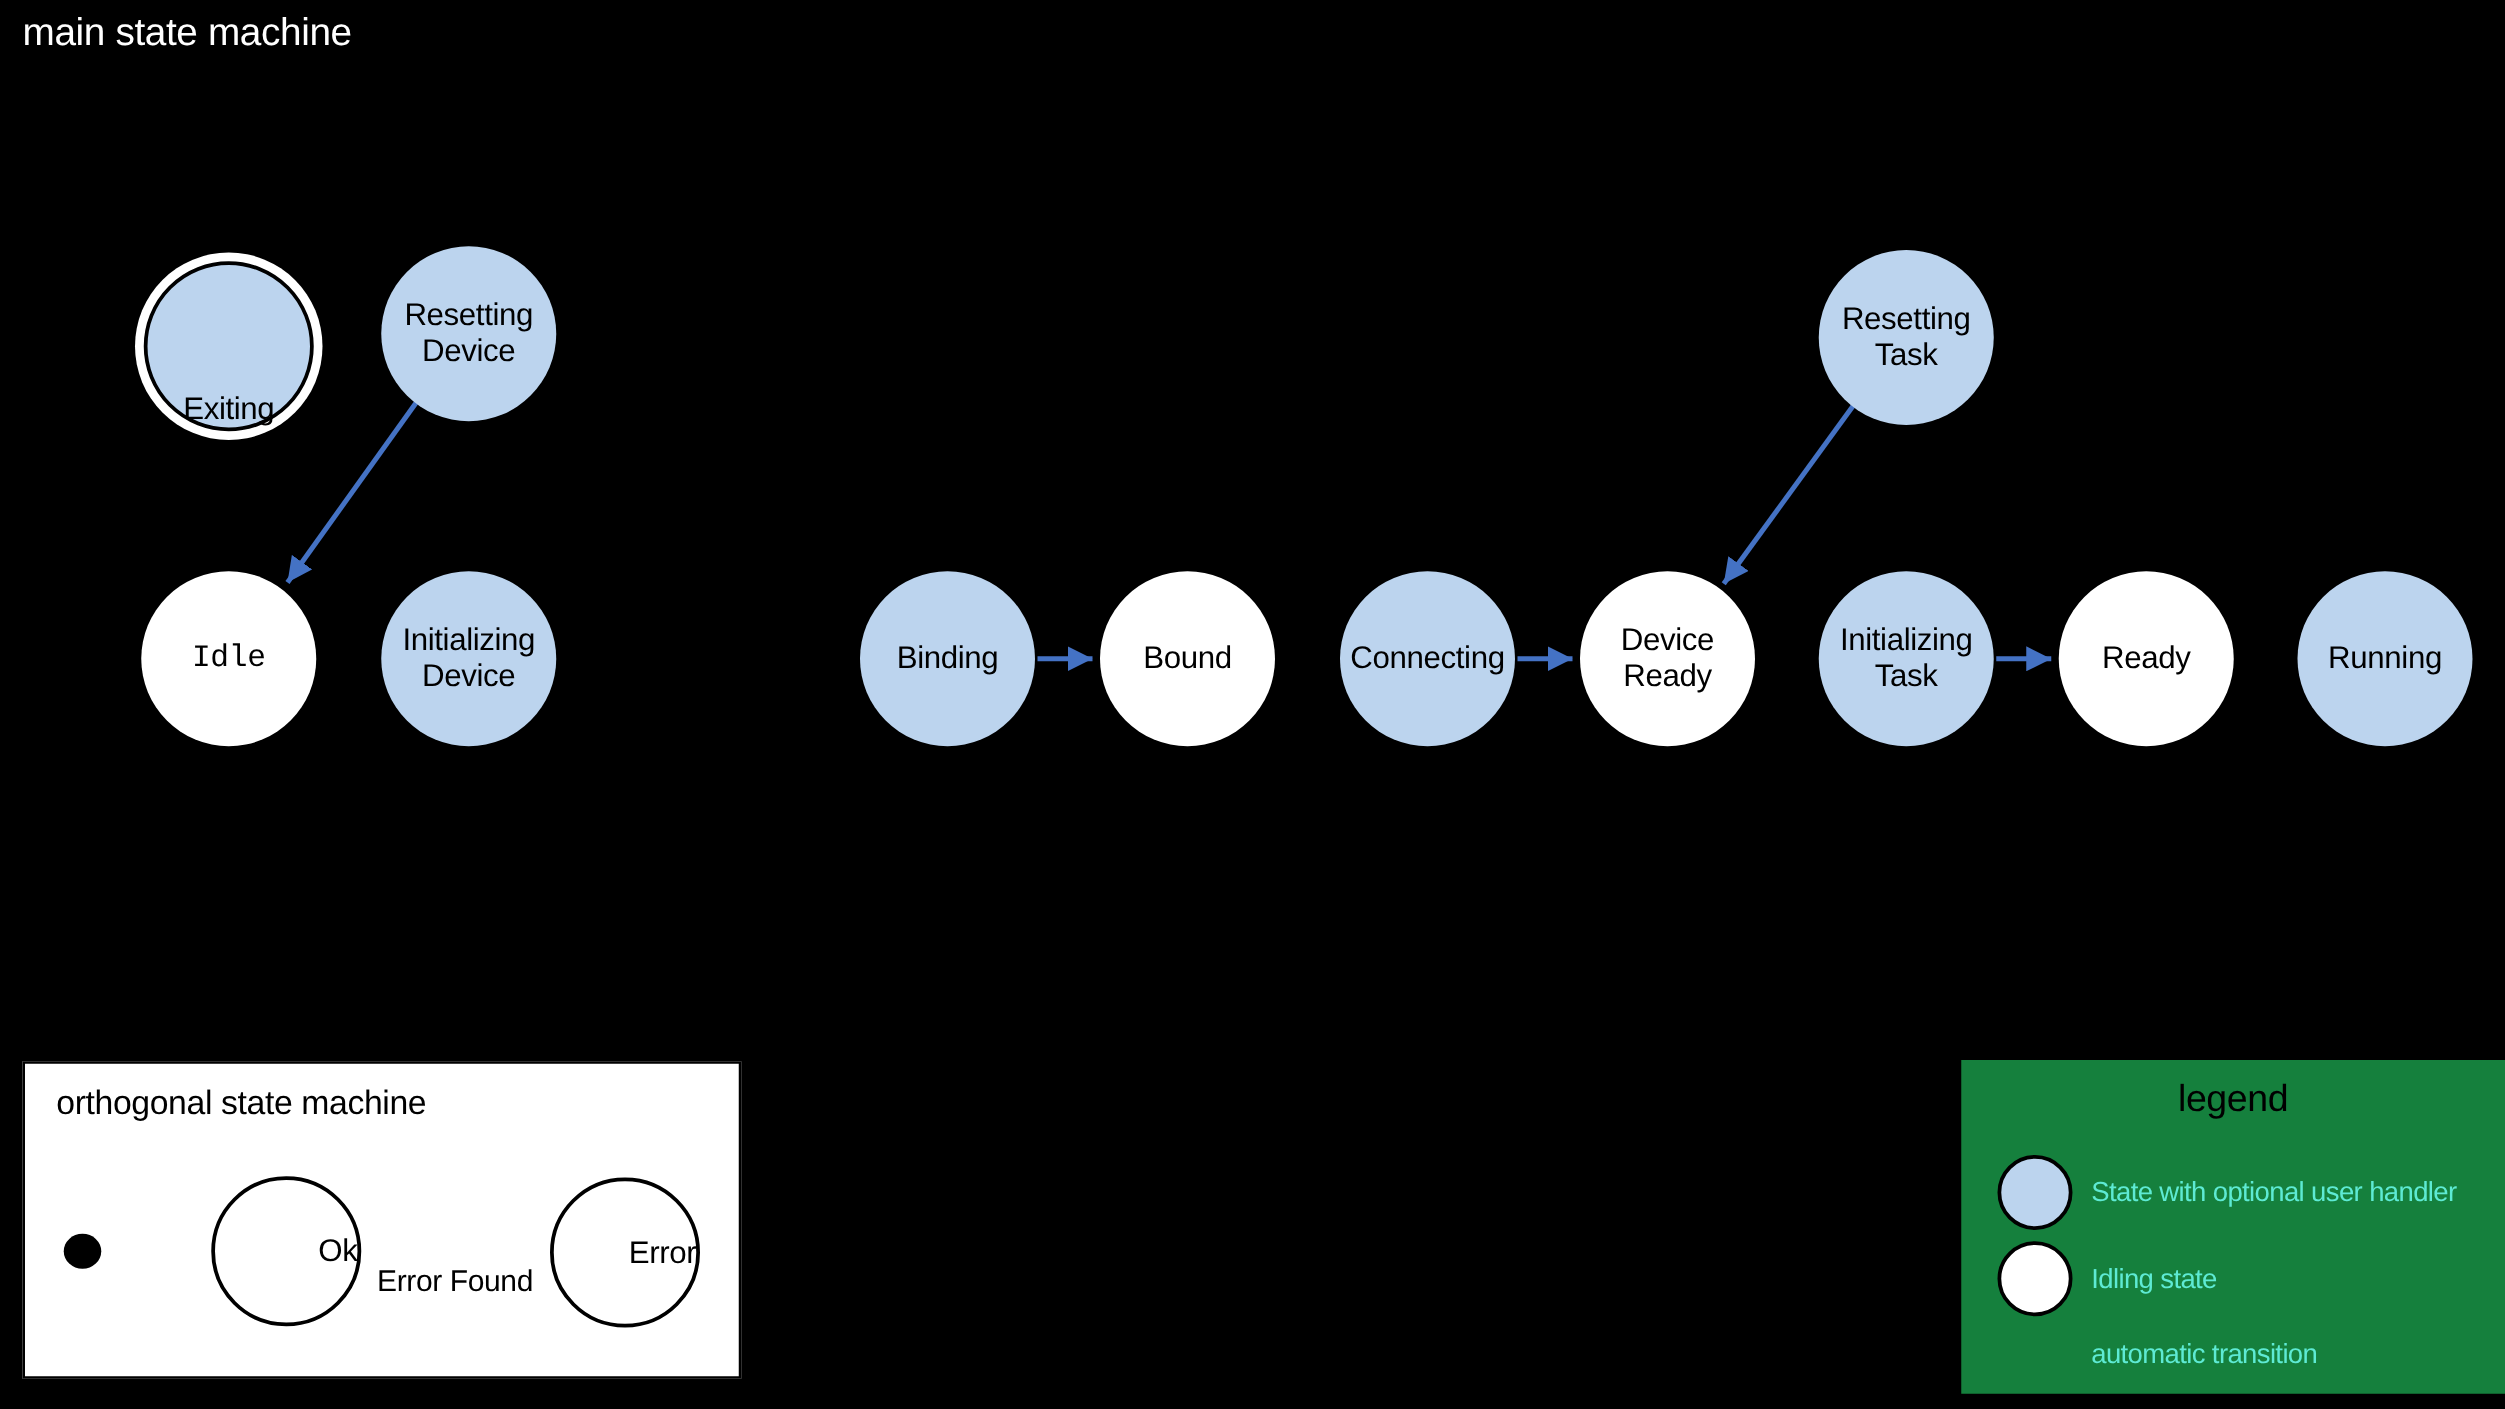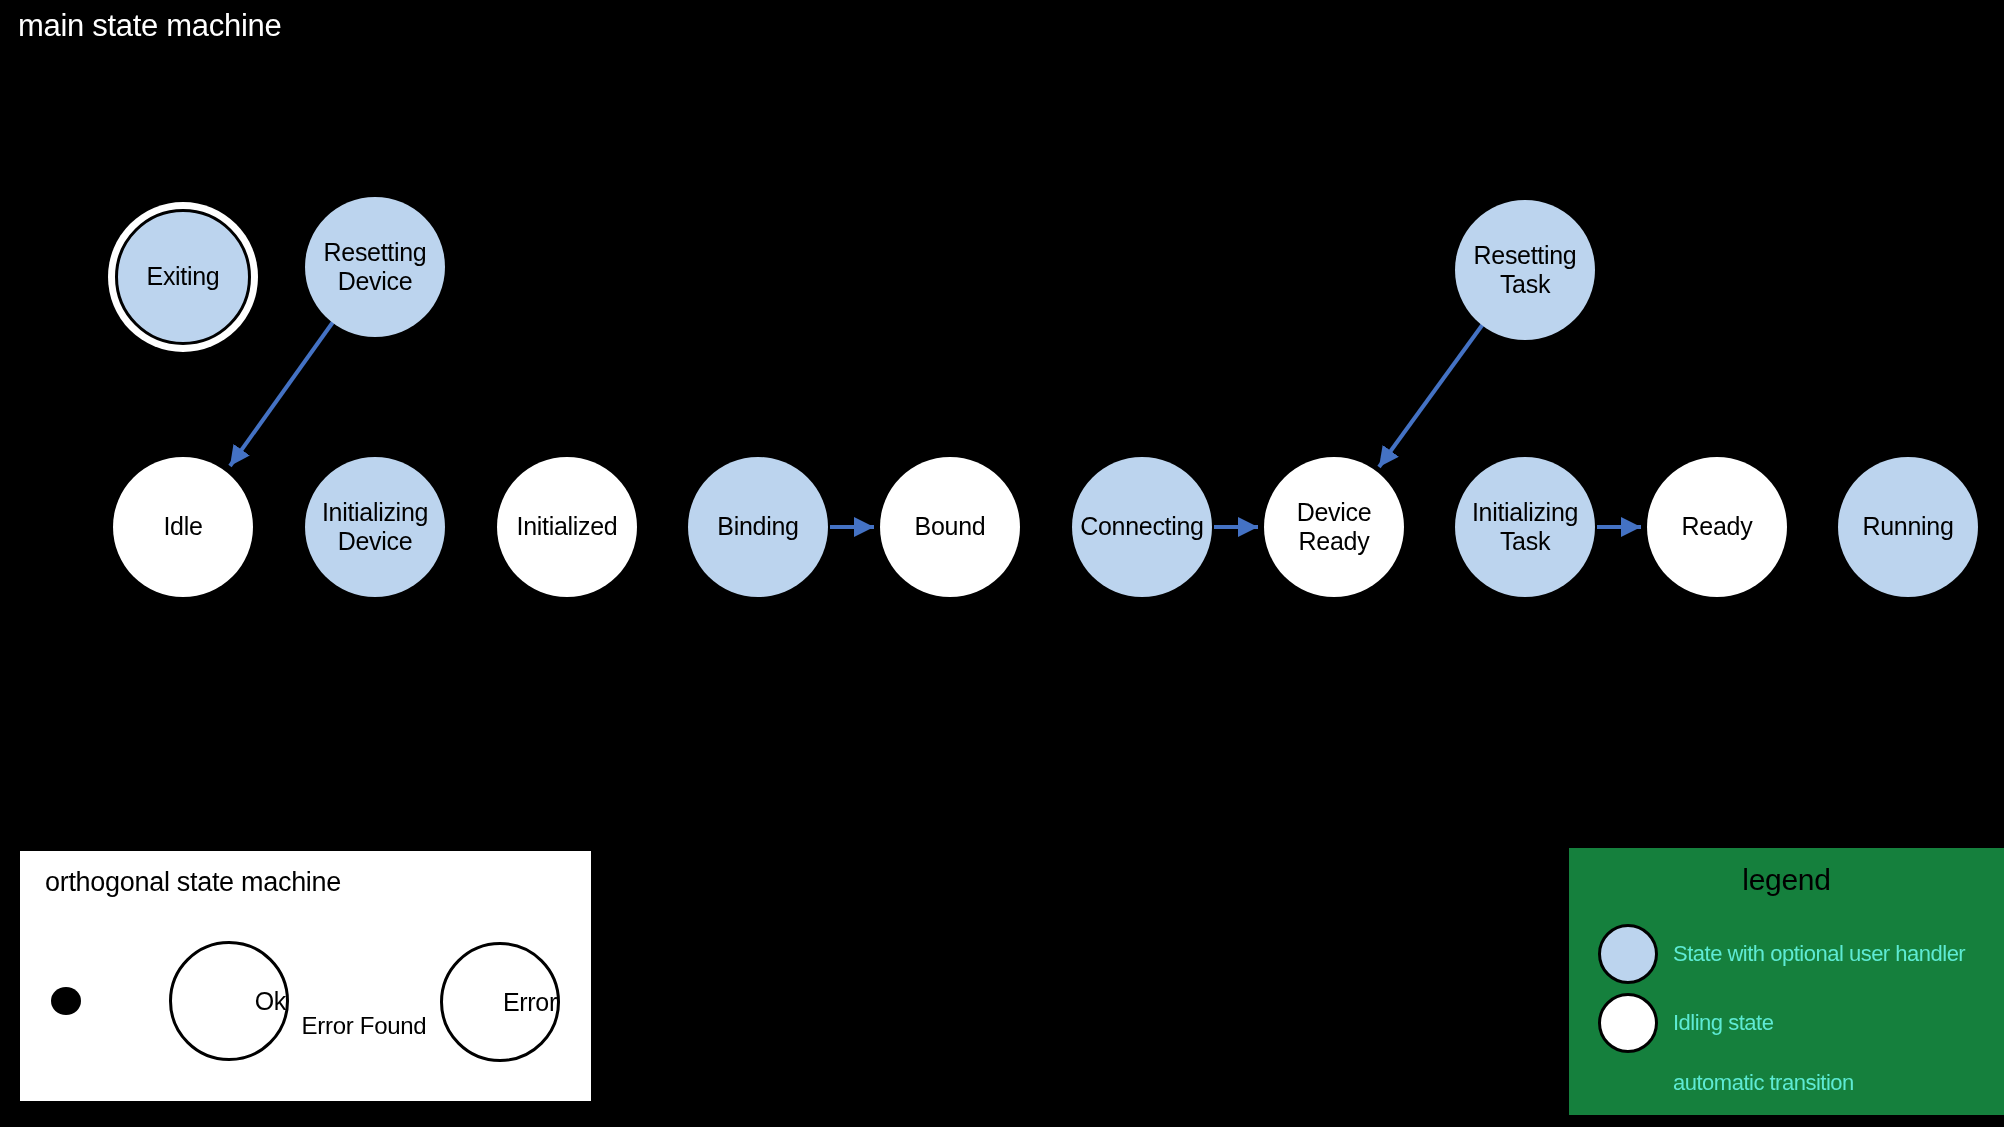--- a/index.html
+++ b/index.html
@@ -50,41 +50,38 @@
     <line x1="333" y1="322" x2="230" y2="466" stroke="#4472c4" stroke-width="4" marker-end="url(#ab)"></line>
     <line x1="1483" y1="324" x2="1379" y2="467" stroke="#4472c4" stroke-width="4" marker-end="url(#ab)"></line>
     <line x1="830" y1="527" x2="874" y2="527" stroke="#4472c4" stroke-width="4" marker-end="url(#ab)"></line>
     <line x1="1214" y1="527" x2="1258" y2="527" stroke="#4472c4" stroke-width="4" marker-end="url(#ab)"></line>
     <line x1="1597" y1="527" x2="1641" y2="527" stroke="#4472c4" stroke-width="4" marker-end="url(#ab)"></line>
     <line x1="84" y1="1001" x2="161" y2="1001" stroke="#000" stroke-width="3" marker-end="url(#ak)"></line>
     <line x1="291" y1="1001" x2="432" y2="1001" stroke="#000" stroke-width="3" marker-end="url(#ak)"></line>
     <line x1="1658" y1="1083" x2="1610" y2="1083" stroke="#4472c4" stroke-width="4" marker-end="url(#ab)"></line>
   </svg>
 
-  <div class="state blue final" style="left:115px;top:209px;width:136px;height:136px;">
+  <div class="state blue final" style="left:115px;top:209px;width:136px;height:136px;align-items:flex-end;">
     <span class="lbl">Exiting</span>
   </div>
   <div class="state blue" style="left:305px;top:197px;width:140px;height:140px;">
     <span class="lbl">Resetting
 Device</span>
   </div>
   <div class="state blue" style="left:1455px;top:200px;width:140px;height:140px;">
     <span class="lbl">Resetting
 Task</span>
   </div>
 
-  <div class="state white" style="left:113px;top:457px;width:140px;height:140px;">
+  <div class="state white" style="left:113px;top:457px;width:140px;height:140px;font-family:Liberation Mono, monospace;">
     <span class="lbl">Idle</span>
   </div>
   <div class="state blue" style="left:305px;top:457px;width:140px;height:140px;">
     <span class="lbl">Initializing
 Device</span>
-  </div>
-  <div class="state white" style="left:497px;top:457px;width:140px;height:140px;">
-    <span class="lbl">Initialized</span>
   </div>
   <div class="state blue" style="left:688px;top:457px;width:140px;height:140px;">
     <span class="lbl">Binding</span>
   </div>
   <div class="state white" style="left:880px;top:457px;width:140px;height:140px;justify-content:center;">
     <span class="lbl">Bound</span>
   </div>
   <div class="state blue" style="left:1072px;top:457px;width:140px;height:140px;">
     <span class="lbl">Connecting</span>
   </div>

